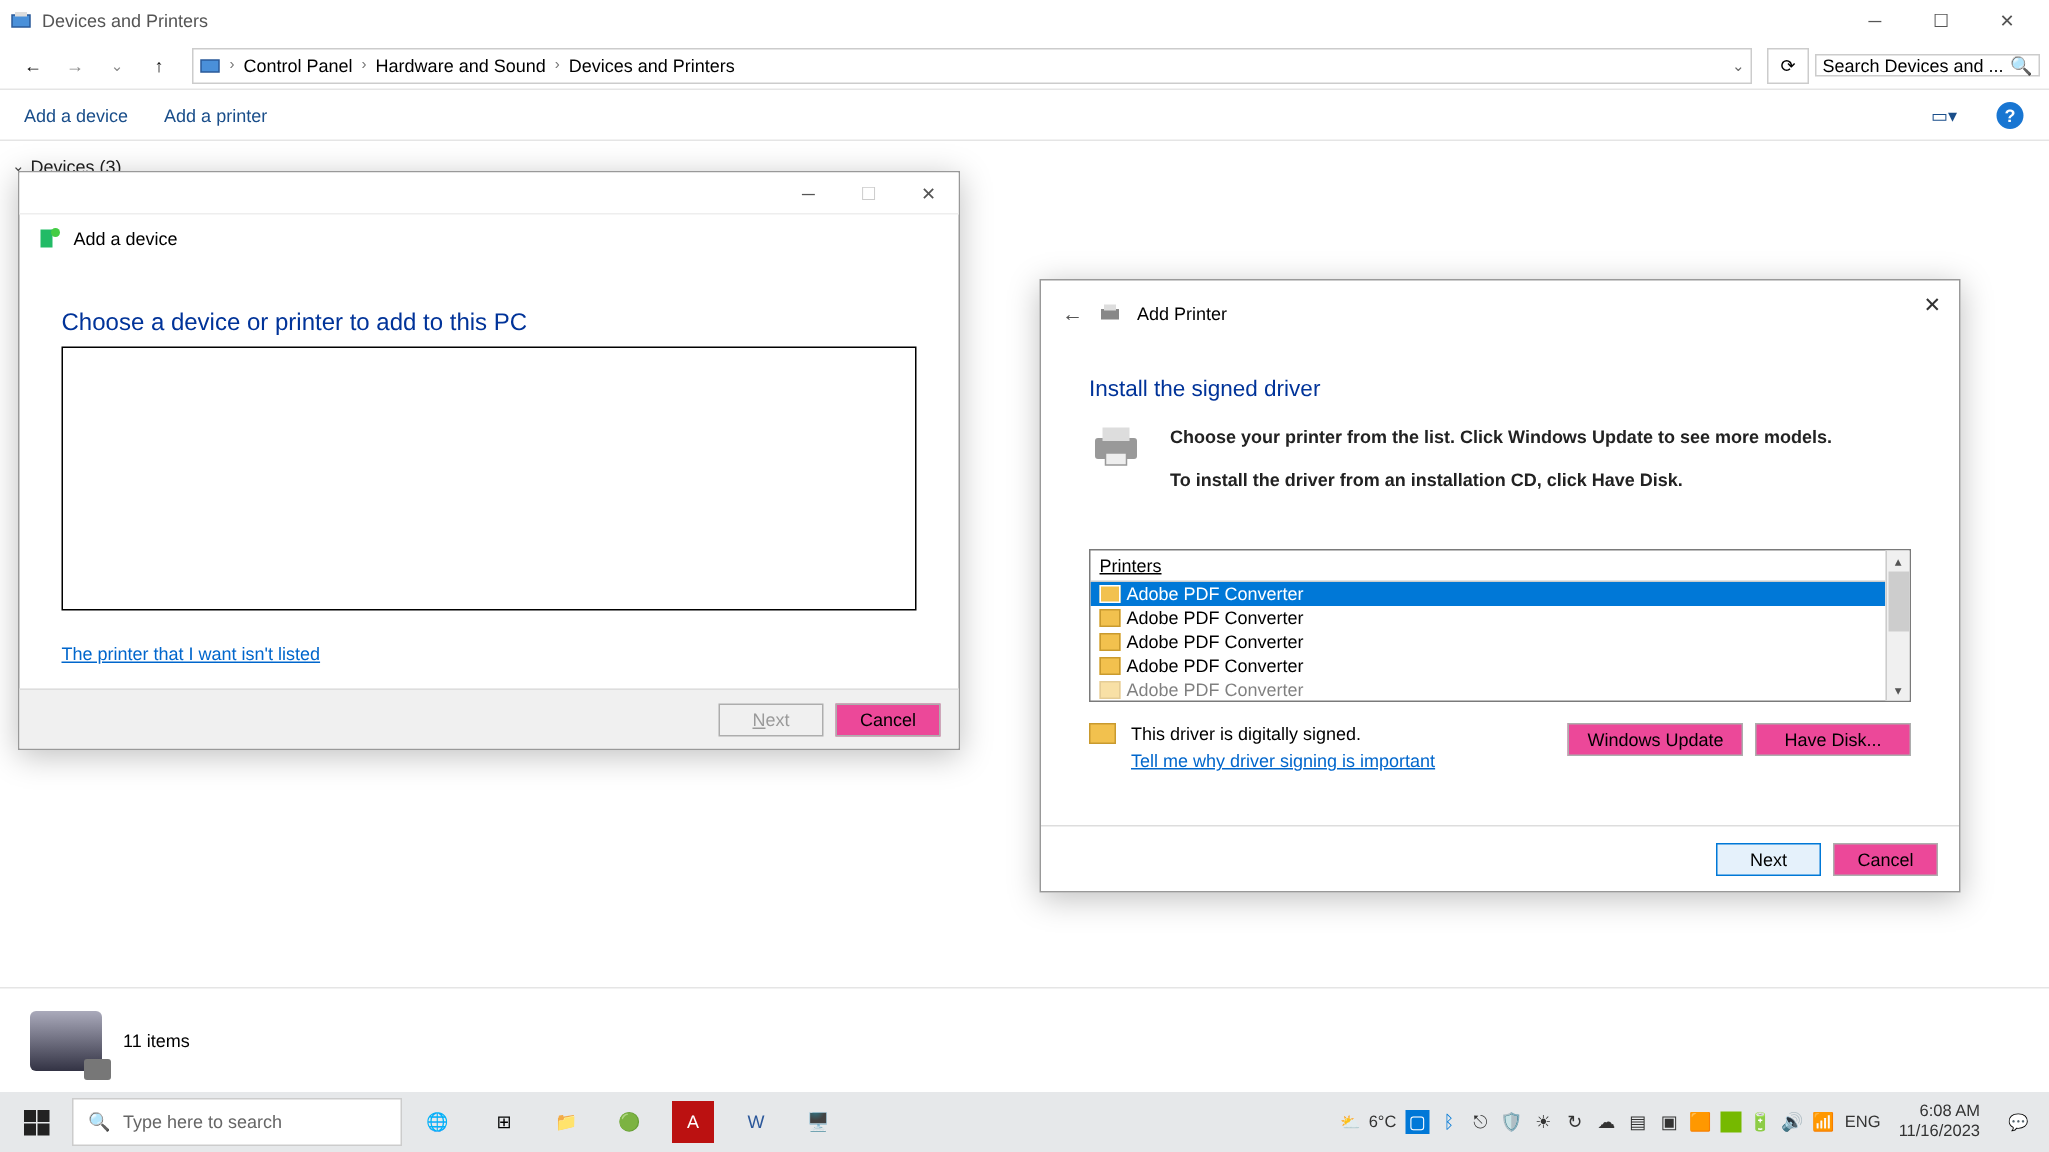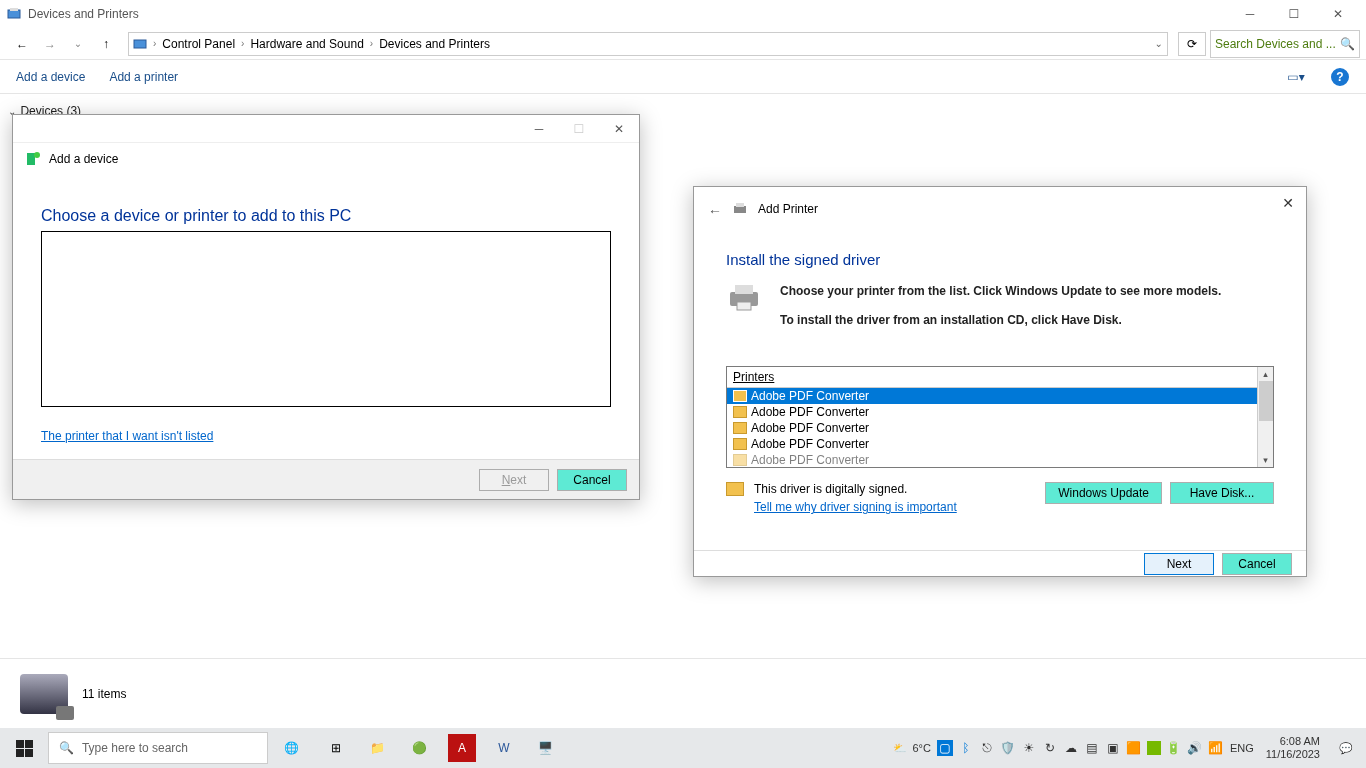--- a/index.html
+++ b/index.html
@@ -13,21 +13,21 @@
 .win-controls .wbtn { width:44px; height:28px; display:flex; align-items:center; justify-content:center; color:#555; }
 
 
 .addr-row { height:32px; display:flex; align-items:center; padding:0 6px 0 10px; border-bottom:1px solid #e5e5e5; gap:4px; }
 .nav-btn { width:24px; height:24px; display:flex; align-items:center; justify-content:center; color:#888; }
 .nav-btn.enabled { color:#000; }
 .addr-box { flex:1; height:24px; border:1px solid #ccc; display:flex; align-items:center; padding:0 4px; gap:6px; margin:0 6px; }
 .bc-sep { color:#777; font-size:10px; }
 .bc-item { color:#000; font-size:12px; }
 .refresh-box { width:28px; height:24px; border:1px solid #ccc; display:flex; align-items:center; justify-content:center; }
-.search-box { width:150px; height:28px; border:1px solid #ccc; display:flex; align-items:center; padding:0 4px; color:#4d7c0f;}
+.search-box { width:150px; height:15px; border:1px solid #ccc; display:flex; align-items:center; padding:0 4px; color:#000000;}
 .search-box span { white-space:nowrap; overflow:hidden; text-overflow:ellipsis; }
 .addr-chev { margin-left:auto; color:#666; font-size:10px; }
 
 
 .toolbar { height:34px; display:flex; align-items:center; padding:0 16px; gap:24px; border-bottom:1px solid #e5e5e5; }
 .toolbar .tb-link { color:#1a4e8a; font-size:12px; cursor:pointer; }
 .toolbar .spacer { flex:1; }
 .toolbar .tb-icon { width:20px; height:20px; display:flex; align-items:center; justify-content:center; color:#1a4e8a; }
 .help-circle { width:18px; height:18px; border:2px solid #1976d2; border-radius:50%; background:#1976d2; color:#fff; font-size:12px; font-weight:bold; display:flex; align-items:center; justify-content:center; }
 
@@ -40,21 +40,21 @@
 .dialog { position:absolute; background:#fff; border:1px solid #999; box-shadow:0 4px 20px rgba(0,0,0,.25); }
 .dlg-titlebar { height:28px; display:flex; align-items:center; justify-content:flex-end; background:#fff; border-bottom:1px solid #eee; }
 .dlg-titlebar .wbtn { width:40px; height:28px; display:flex; align-items:center; justify-content:center; color:#555; }
 .dlg-body { padding:16px 28px; }
 .dlg-label-row { display:flex; align-items:center; gap:8px; font-size:12px; padding:8px 12px 0; }
 .dlg-heading { font-size:16px; color:#003399; margin:24px 0 6px; font-weight:400; }
 .dlg-sub { font-size:12px; color:#555; margin-bottom:8px; }
 .device-list { border:1px solid #000; height:176px; }
 .link-blue { color:#0066cc; font-size:12px; text-decoration:underline; cursor:pointer; display:inline-block; margin-top:22px; }
 .dlg-footer { background:#f0f0f0; border-top:1px solid #ddd; height:40px; display:flex; align-items:center; justify-content:flex-end; gap:8px; padding:0 12px; }
-.btn { min-width:70px; height:22px; border:1px solid #adadad; background:#5eead4; font-size:12px; display:flex; align-items:center; justify-content:center; padding:0 12px; cursor:pointer; }
+.btn { min-width:70px; height:22px; border:1px solid #adadad; background:#ec4899; font-size:12px; display:flex; align-items:center; justify-content:center; padding:0 12px; cursor:pointer; }
 .btn.disabled { color:#9a9a9a; background:#f0f0f0; }
 .btn.default { border:1px solid #0078d7; background:#e5f1fb; }
 
 
 .ap-close { position:absolute; top:8px; right:12px; font-size:14px; color:#333; cursor:pointer; }
 .ap-header { display:flex; align-items:center; gap:10px; padding:14px 14px 0; font-size:12px; }
 .ap-back { font-size:14px; color:#555; cursor:pointer; }
 .ap-body { padding:10px 32px 6px; }
 .ap-heading { font-size:15px; color:#003399; margin:24px 0 14px; font-weight:400; }
 .ap-row { display:flex; gap:18px; align-items:flex-start; margin-bottom:14px; }
@@ -66,21 +66,21 @@
 .plist-item.selected { background:#0078d7; color:#fff; }
 .plist-item .picon { width:14px; height:12px; background:#f2c14e; border:1px solid #c99a2e; }
 .plist-item.selected .picon { border-color:#fff; }
 .scrollbar { width:16px; background:#f0f0f0; border-left:1px solid #ccc; display:flex; flex-direction:column; justify-content:space-between; align-items:center; font-size:9px; color:#555;}
 .scrollbar .arrow { height:14px; display:flex; align-items:center; justify-content:center; width:100%; }
 .scrollbar .thumb { width:14px; height:40px; background:#cdcdcd; margin-top:0; }
 .driver-row { display:flex; align-items:flex-start; gap:10px; margin-top:14px; }
 .driver-row .dicon { width:18px; height:14px; background:#f2c14e; border:1px solid #c99a2e; }
 .driver-row .col { display:flex; flex-direction:column; gap:4px; }
 .ap-buttons { display:flex; gap:8px; margin-left:auto; }
-.ap-footer { border-top:1px solid #ddd; height:26px; display:flex; align-items:center; justify-content:flex-end; gap:8px; padding:0 14px; background:#fff;text-align:center; }
+.ap-footer { border-top:1px solid #ddd; height:44px; display:flex; align-items:center; justify-content:flex-end; gap:8px; padding:0 14px; background:#fff;text-align:center; }
 
 
 .statusbar { position:absolute; left:0; right:0; bottom:40px; height:70px; border-top:1px solid #e5e5e5; display:flex; align-items:center; padding:0 20px; gap:14px; }
 .dev-big-icon { width:48px; height:40px; background:linear-gradient(#aab,#334); border-radius:4px; position:relative; }
 .dev-big-icon::after{content:"";position:absolute;bottom:-6px;right:-6px;width:18px;height:14px;background:#777;border-radius:2px;}
 
 
 .taskbar { position:absolute; bottom:0; left:0; right:0; height:40px; background:#e6e8ea; display:flex; align-items:center; }
 .start-btn { width:48px; height:40px; display:flex; align-items:center; justify-content:center; }
 .win-logo { display:grid; grid-template-columns:8px 8px; grid-template-rows:8px 8px; gap:1px; }

